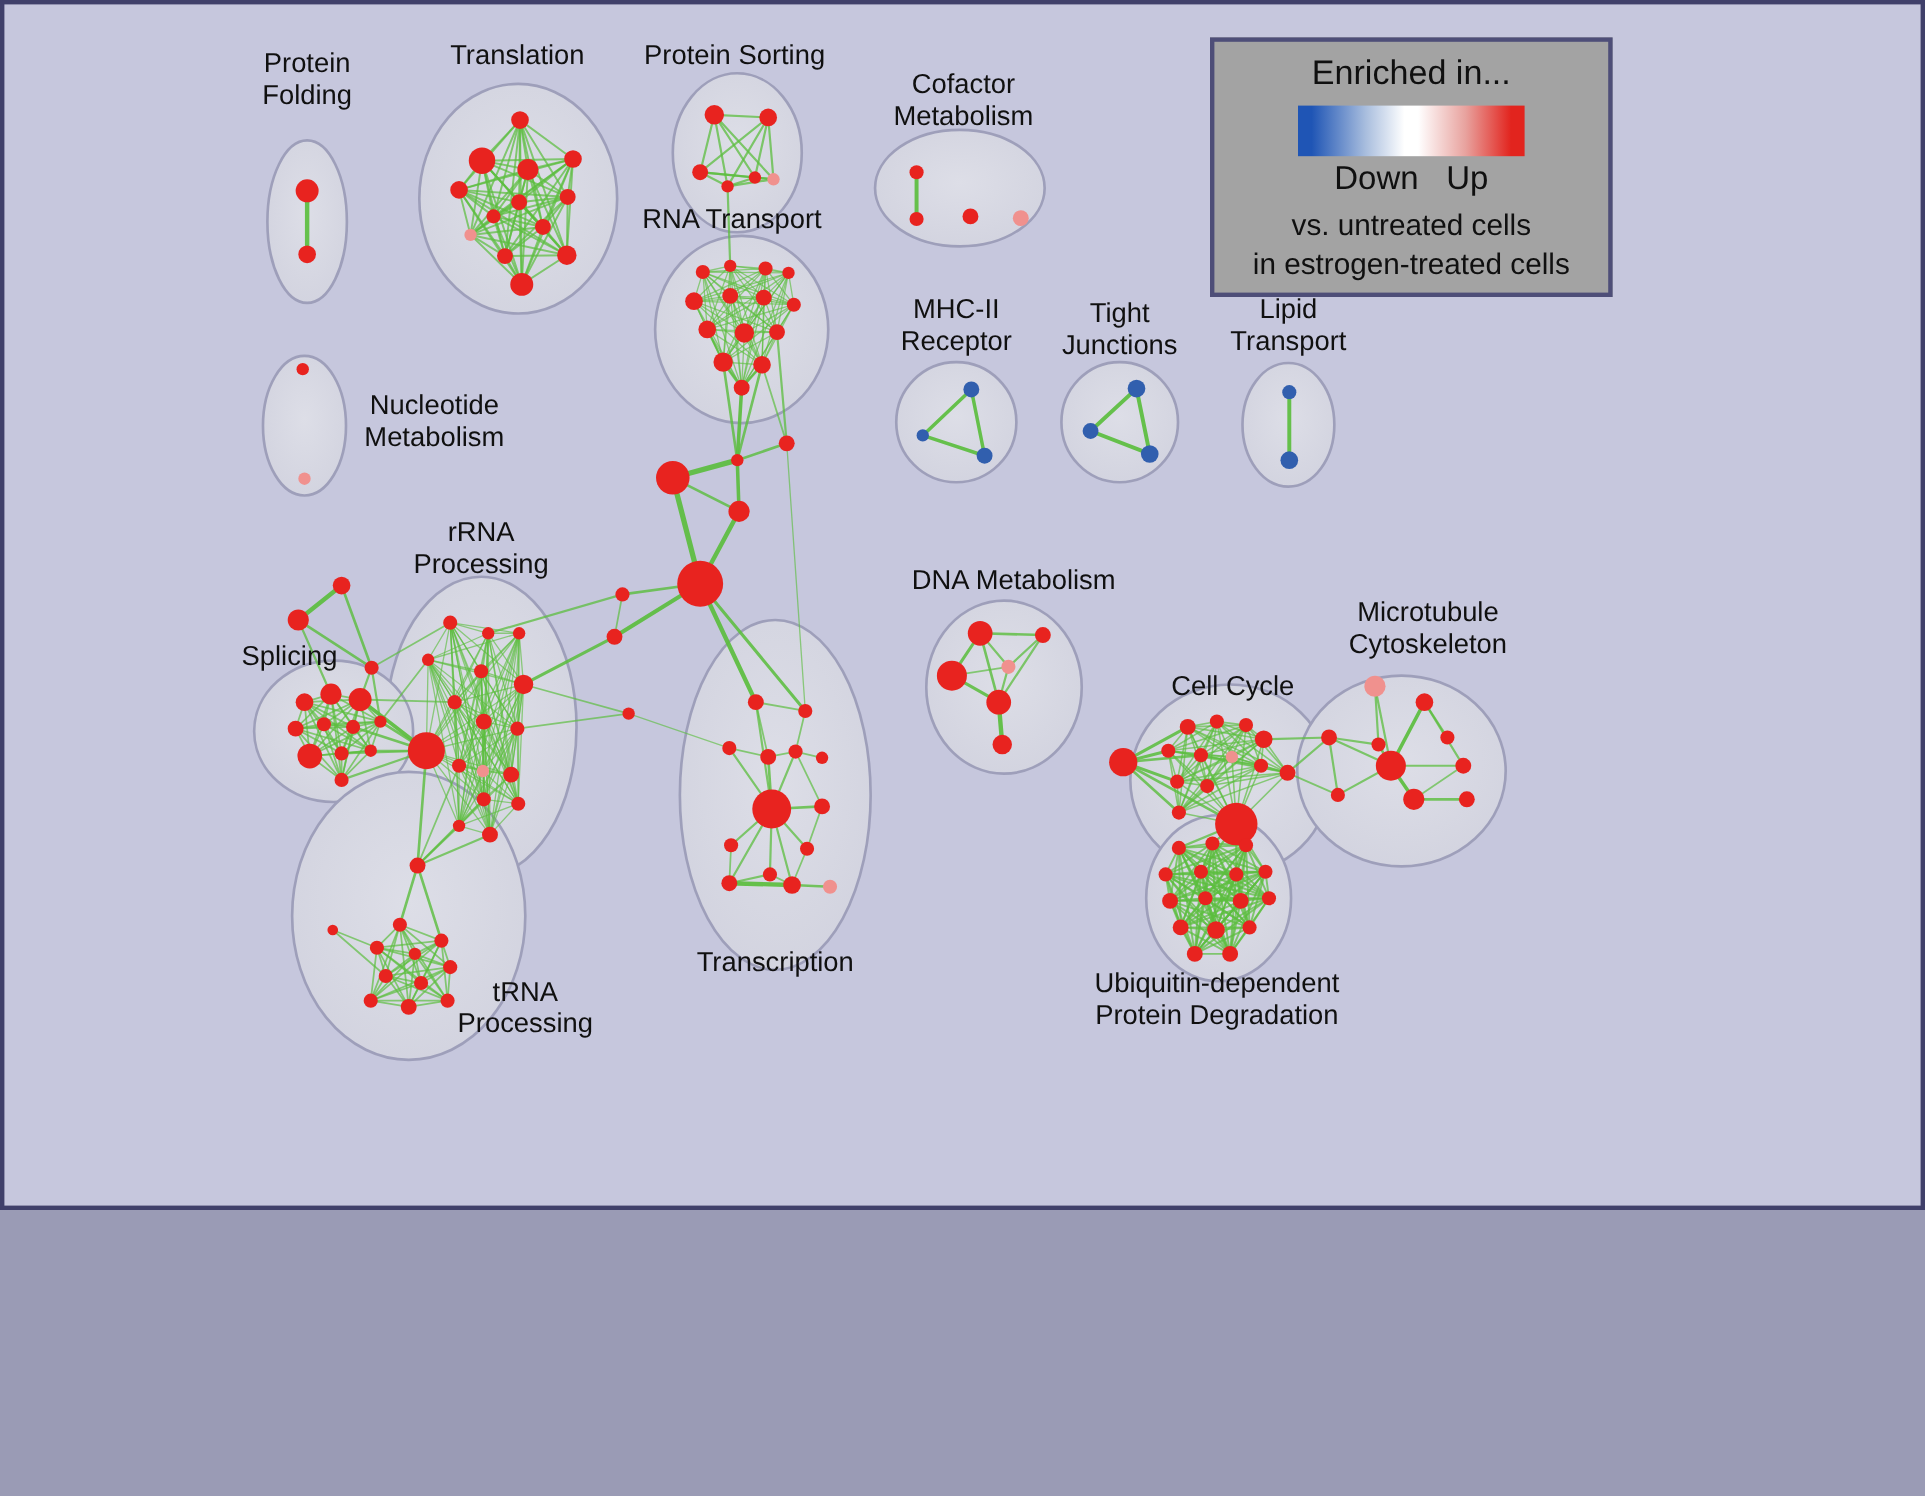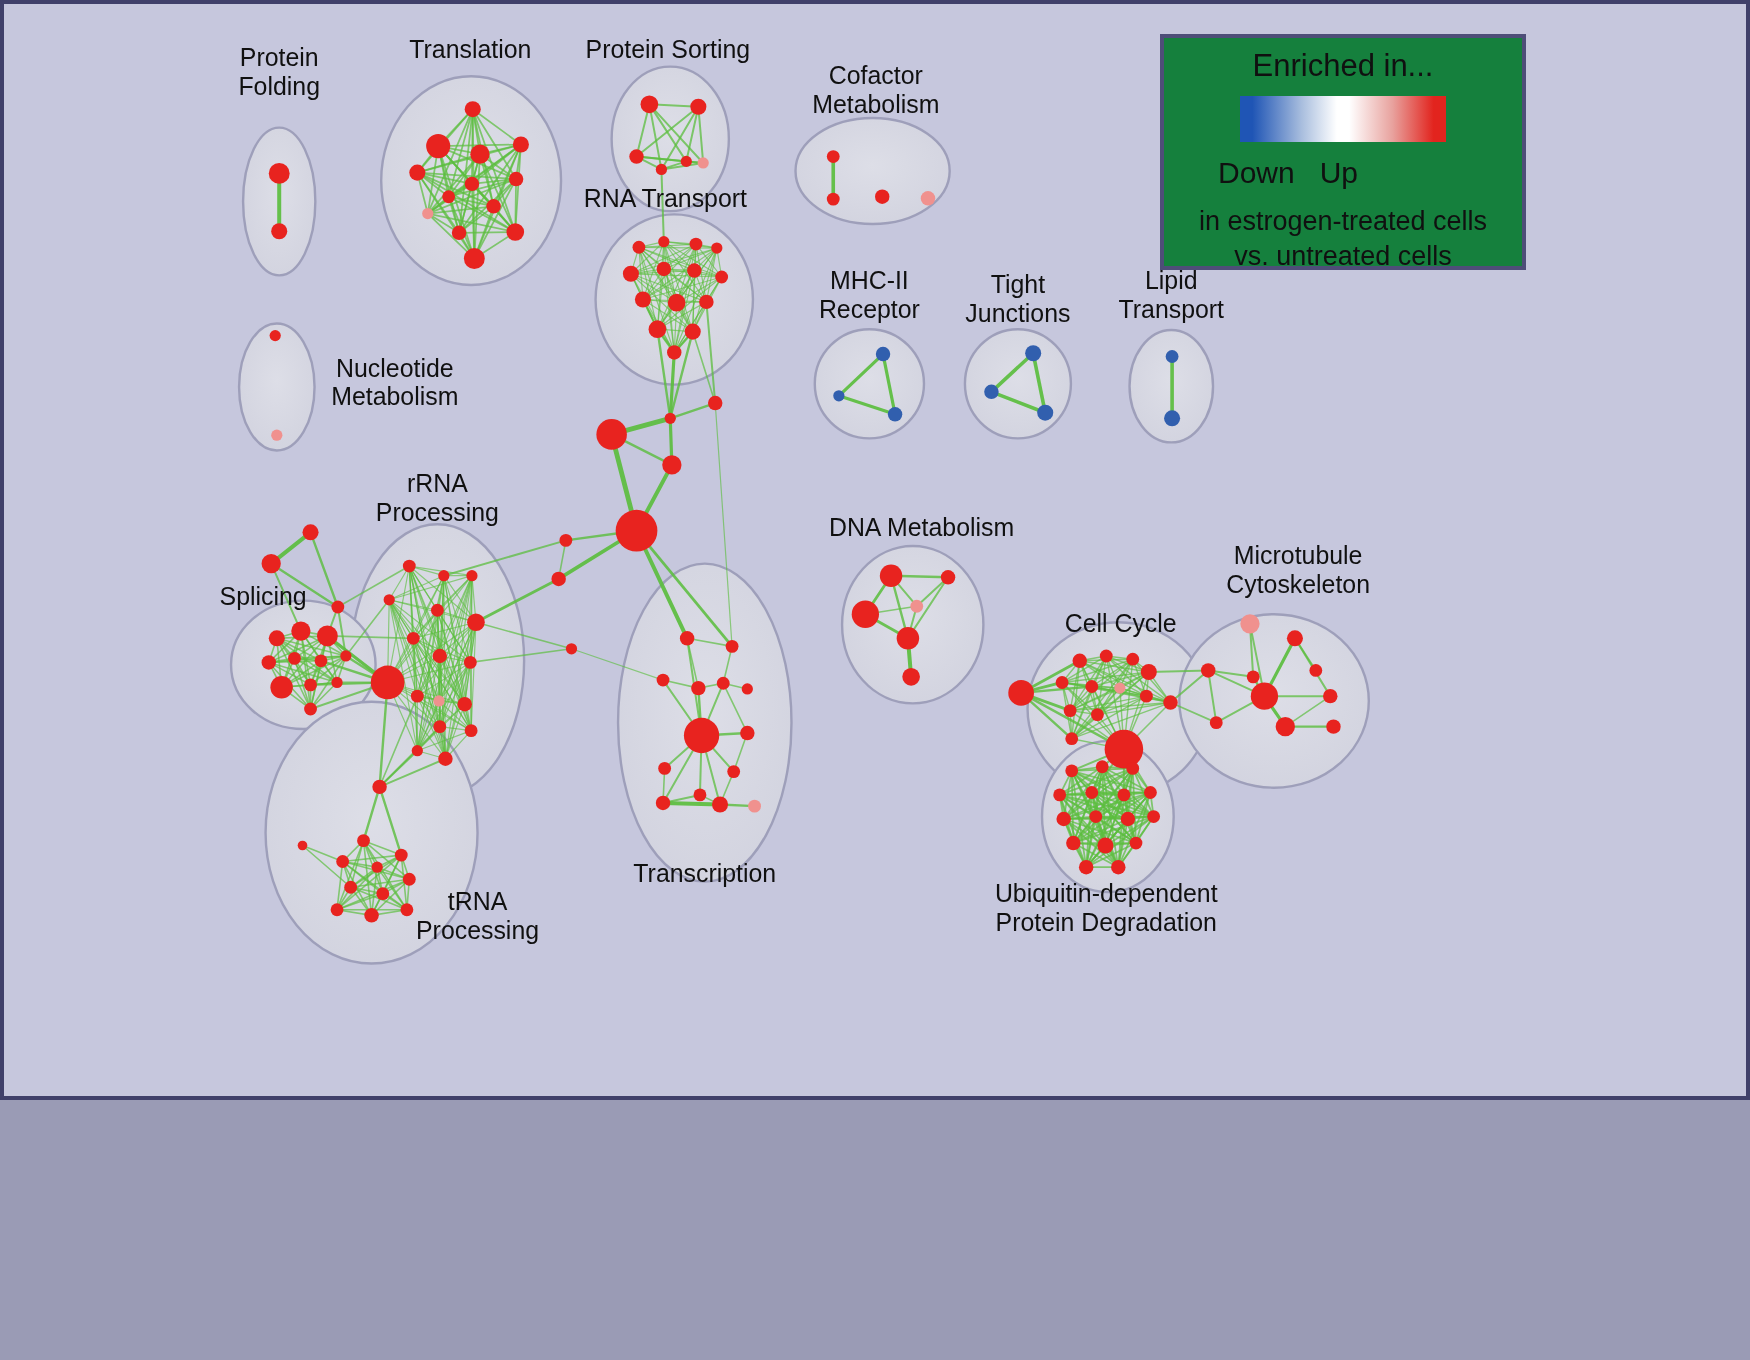--- a/index.html
+++ b/index.html
@@ -8,30 +8,30 @@
     width:1750px;height:1100px;
     box-sizing:border-box;
     background:#c6c7dd;
     border:4px solid #40406a;
     font-family:"Liberation Sans", sans-serif;
     overflow:hidden;
   }
   .figure svg{position:absolute;left:0;top:0;width:100%;height:100%;}
   svg text{font-family:"Liberation Sans", sans-serif;}
   .legend{
-    position:absolute;left:1156px;top:30px;width:366px;height:236px;
-    box-sizing:border-box;border:4px solid #4e4e78;background:#15803d;
+    position:absolute;left:1096px;top:30px;width:366px;height:236px;
+    box-sizing:border-box;border:4px solid #4e4e78;background:#a3a3a3;
     text-align:center;color:#101010;
   }
   .legend-title{margin-top:10px;font-size:31px;}
   .legend-bar{
     width:206px;height:46px;margin:12px auto 4px;
     background:linear-gradient(90deg,#1f55b5 0%,#1f55b5 6%,#a9bede 30%,#ffffff 47%,#ffffff 53%,#e8a29e 74%,#e2241e 94%,#e2241e 100%);
   }
-  .legend-ends{display:flex;justify-content:flex-start;width:250px;margin:14px auto;font-size:30px;gap:25px;}
+  .legend-ends{display:flex;justify-content:center;width:250px;margin:4px auto;font-size:30px;gap:25px;}
   .legend-sub{font-size:27px;line-height:35px;margin-top:8px;}
 </style>
 </head>
 <body>
 
 <div class="figure">
 
   <svg id="network" viewBox="0 0 1750 1360">
     <defs>
       <radialGradient id="eg" cx="50%" cy="45%" r="75%">
@@ -977,18 +977,18 @@
     </svg>
 
   <div class="legend">
     <div class="legend-title">Enriched in...</div>
     <div class="legend-bar"></div>
     <div class="legend-ends">
       <span>Down</span>
       <span>Up</span>
     </div>
     <div class="legend-sub">
+      <div>vs. untreated cells</div>
       <div>in estrogen-treated cells</div>
-      <div>vs. untreated cells</div>
     </div>
   </div>
 
 </div>
 
 </body></html>

